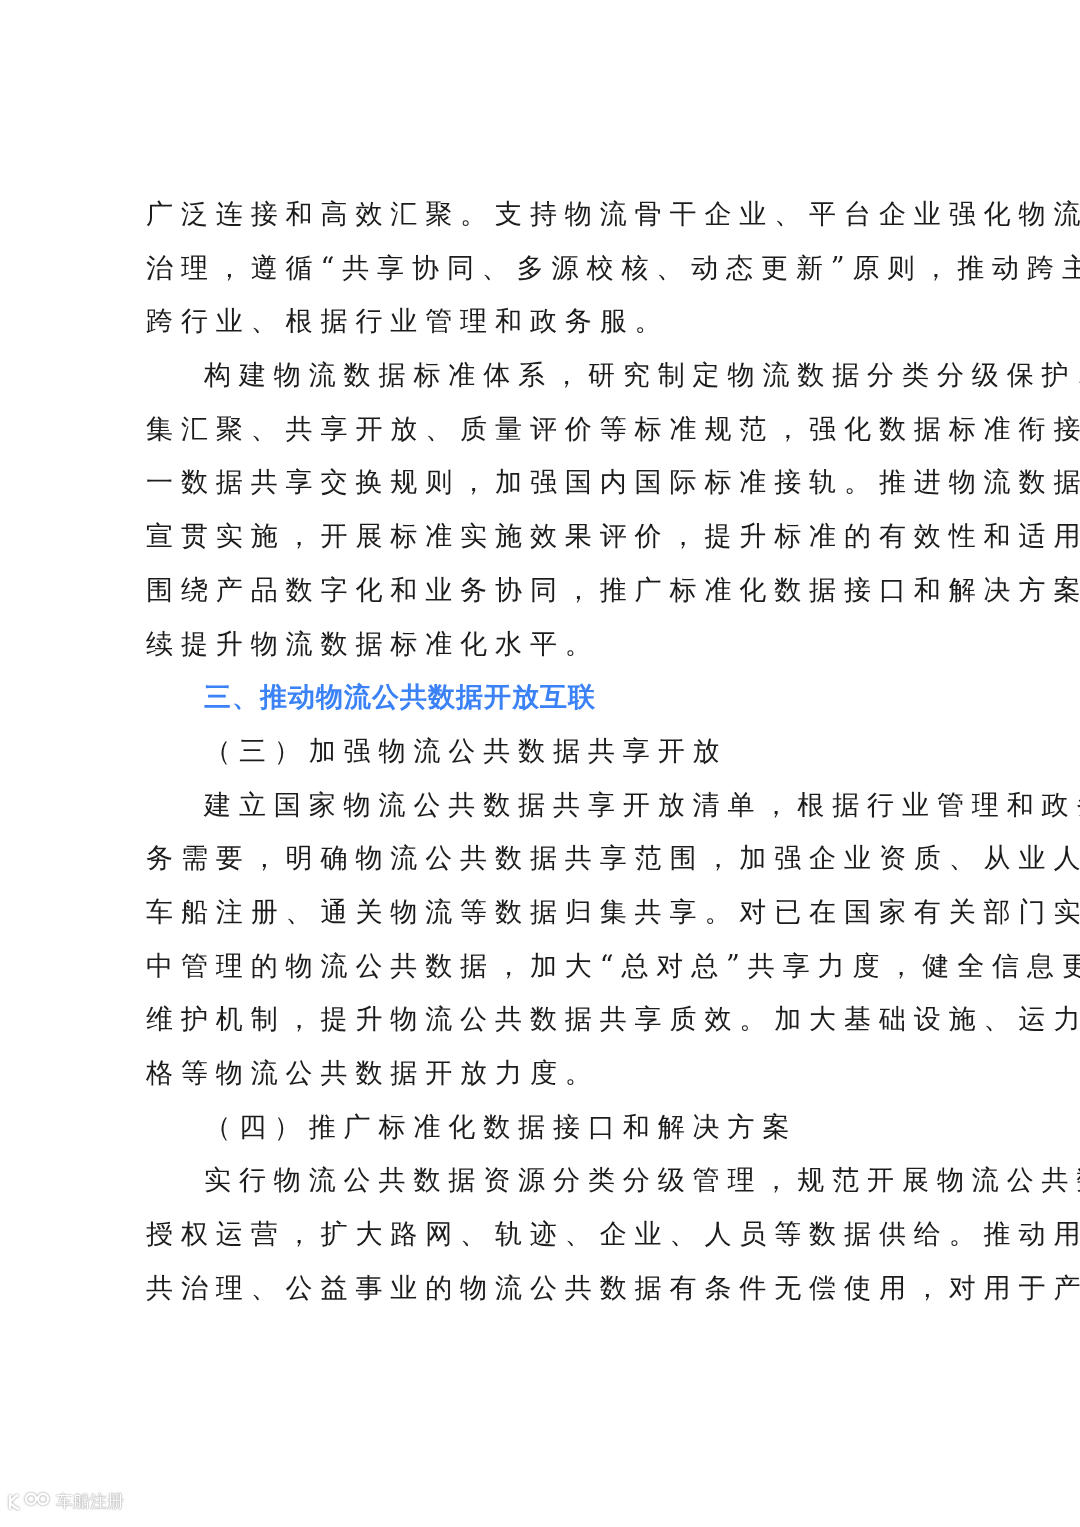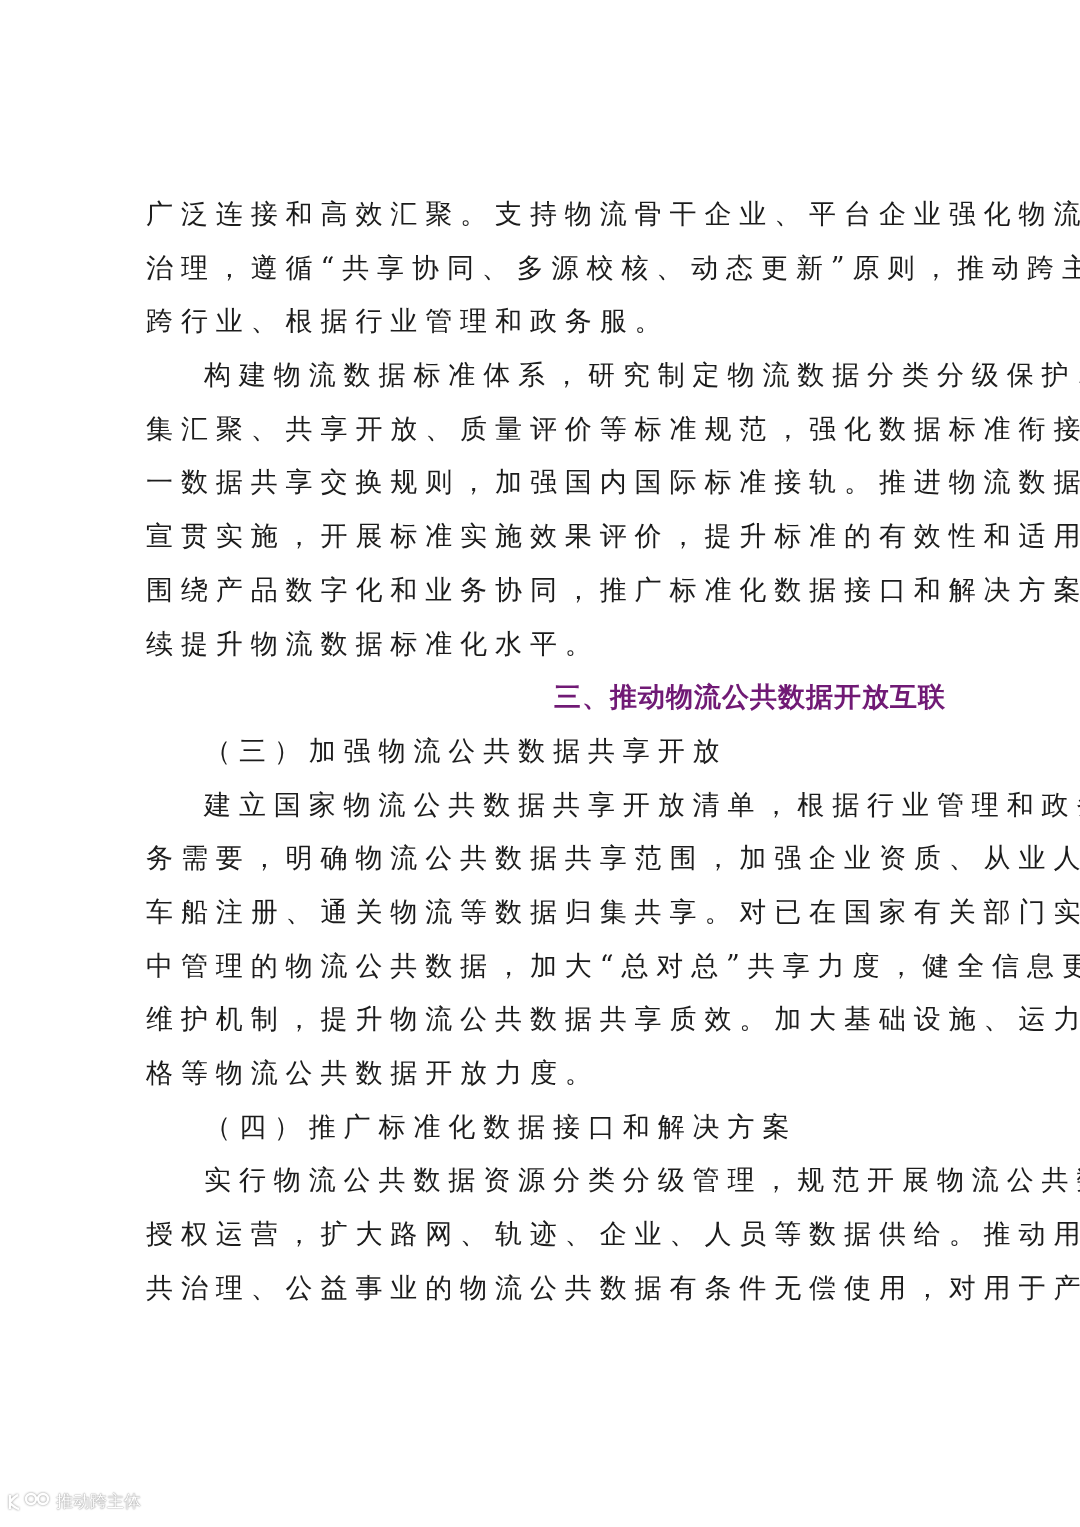--- a/index.html
+++ b/index.html
@@ -28,22 +28,21 @@
       letter-spacing: 7.9px;
       white-space: nowrap;
       color: #1c1c1c;
     }
     .indent { padding-left: 58px; }
     .h1 {
       font-family: "DejaVu Sans", "Liberation Sans", sans-serif;
       font-weight: bold;
       letter-spacing: 1px;
       font-size: 27px;
-      color: #701a75;
-      text-align: right;
+      color: #3b82f6;
     }
     .h2 {
       letter-spacing: 7.9px;
     }
     .watermark {
       position: absolute;
       left: 6px;
       top: 1490px;
       display: flex;
       align-items: center;
@@ -89,14 +88,14 @@
 <div class="watermark">
   <span class="wm-logo">
     <svg width="46" height="22" viewBox="0 0 46 22">
       <g fill="none" stroke="#ffffff" stroke-width="2.4" style="filter: drop-shadow(0 0 1px #888);">
         <path d="M4 4 L4 18 M4 11 Q9 5 12 4 M4 12 Q9 17 13 18"></path>
         <circle cx="25" cy="8" r="5"></circle>
         <circle cx="37" cy="8" r="5"></circle>
       </g>
     </svg>
   </span>
-  <span>推动跨主体</span>
+  <span>车船注册</span>
 </div>
 
 </body></html>

